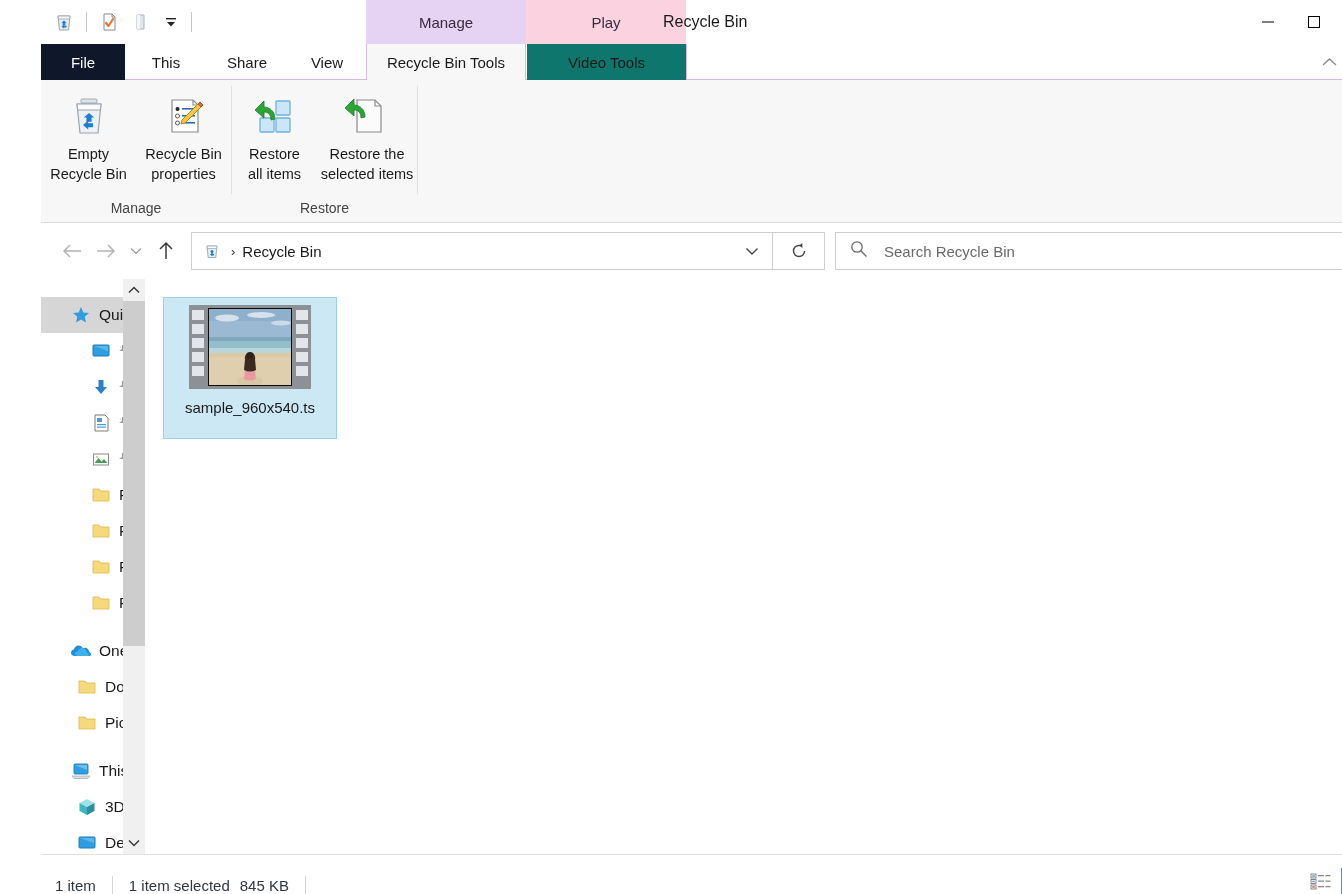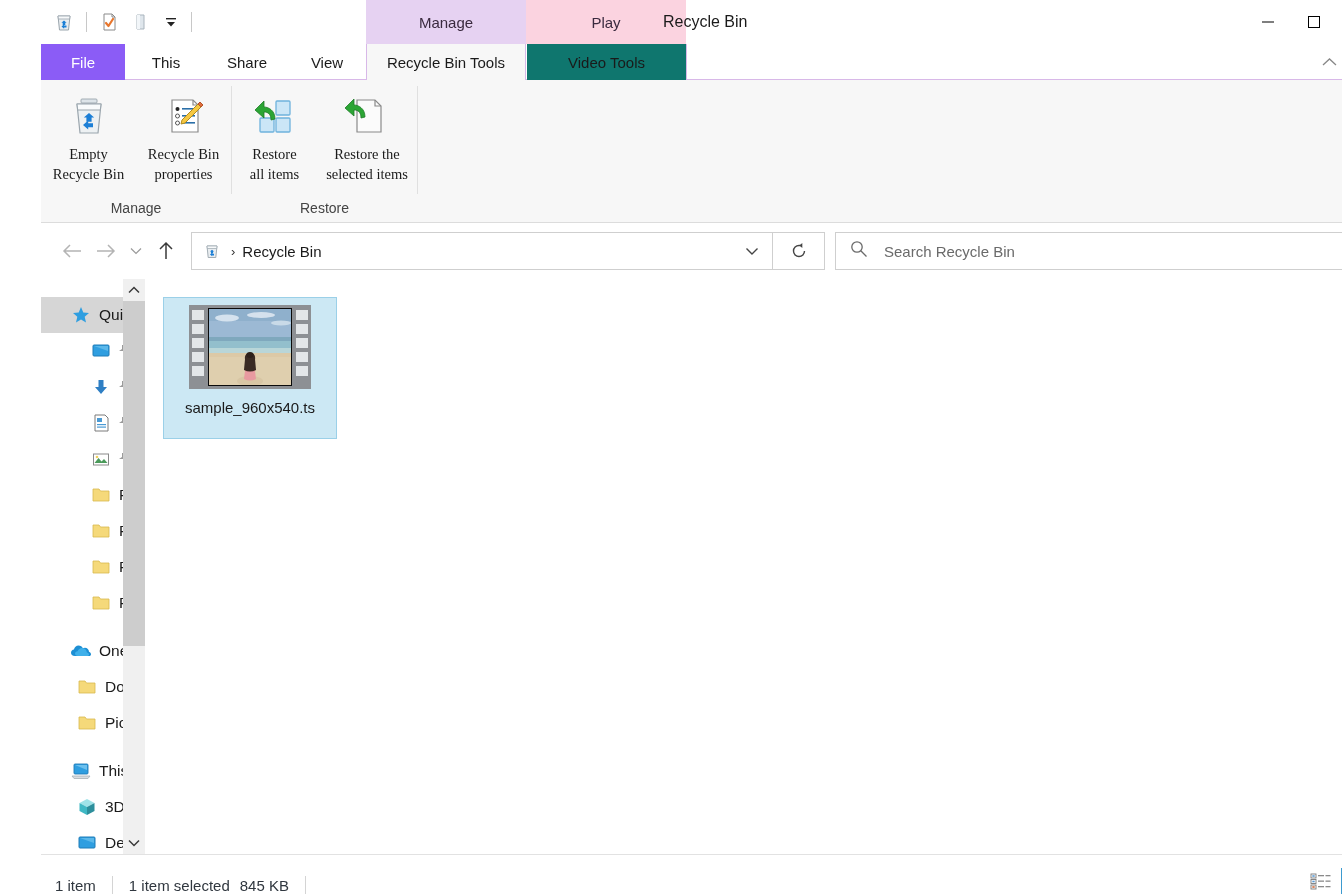--- a/index.html
+++ b/index.html
@@ -30,21 +30,21 @@
 
   .win-title { position:absolute; left:622px; top:13px; font-size:16px; color:#1a1a1a; }
 
   .wctrls { position:absolute; right:0; top:0; display:flex; height:44px; }
   .wctrl { width:46px; height:44px; display:flex; align-items:center; justify-content:center; }
   .wctrl svg { display:block; }
 
   
   .tabbar { height:36px; display:flex; align-items:stretch; position:relative; background:#fff; flex:0 0 36px; }
   .tab { display:flex; align-items:center; justify-content:center; font-size:15px; color:#1a1a1a; position:relative; }
-  .tab-file { width:84px; background:#8b5cf6; color:#fff; }
+  .tab-file { width:84px; background:#0f172a; color:#fff; }
   .tab-home { width:82px; }
   .tab-share { width:80px; }
   .tab-view  { width:80px; }
   .tab-rbt {
     position:absolute; left:325px; top:0; width:160px; height:36px;
     display:flex; align-items:center; justify-content:center;
     background:#f7f7f7; border-left:1px solid #d8b8e8; border-right:1px solid #d8b8e8;
     font-size:15px; color:#1a1a1a;
   }
   .tab-vt {
@@ -60,21 +60,21 @@
               display:flex; align-items:center; justify-content:center; font-size:15px; font-weight:bold; }
 
   
   .ribbon { height:143px; background:#f7f7f7; border-bottom:1px solid #dcdcdc; display:flex; flex:0 0 143px; position:relative; }
   .rgroup { position:relative; height:143px; display:flex; flex-direction:column; }
   .rgroup-items { flex:1; display:flex; align-items:flex-start; padding-top:12px; }
   .rgroup-label { height:30px; display:flex; align-items:center; justify-content:center; font-size:14px; color:#444; }
   .rgroup-div { width:1px; background:#e0e0e0; height:108px; align-self:flex-start; margin-top:6px; }
   .rbtn { display:flex; flex-direction:column; align-items:center; width:96px; cursor:default; }
   .rbtn .ricon { height:48px; display:flex; align-items:center; justify-content:center; }
-  .rbtn .rlabel { font-size:14.5px; color:#1a1a1a; text-align:center; line-height:20px; margin-top:4px;font-family:Liberation Serif, serif; }
+  .rbtn .rlabel { font-size:14.5px; color:#1a1a1a; text-align:center; line-height:20px; margin-top:4px; }
 
   
   .addrbar { height:56px; display:flex; align-items:center; padding:0 14px; background:#fff; flex:0 0 56px; gap:0; }
   .navbtn { width:34px; height:34px; display:flex; align-items:center; justify-content:center; }
   .navbtn.small { width:26px; }
   .addr-field {
     flex:0 0 582px; height:38px; border:1px solid #cfcfcf; background:#fff;
     display:flex; align-items:center; padding:0 6px 0 10px; margin-left:8px;
   }
   .crumb-icon { width:20px; height:20px; display:flex; align-items:center; justify-content:center; }

